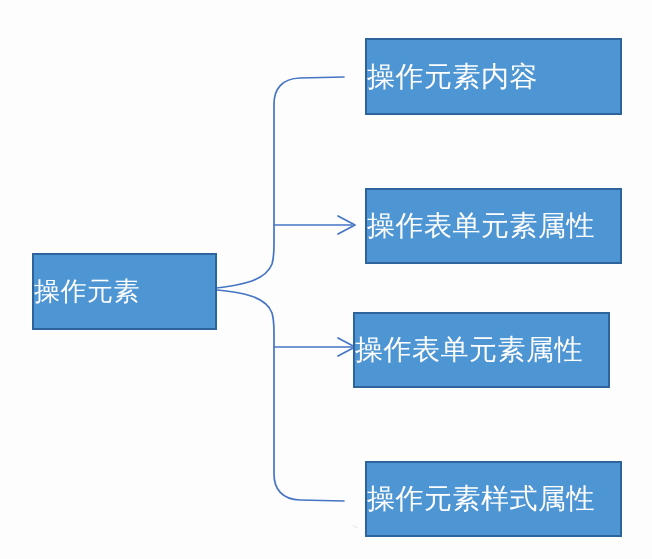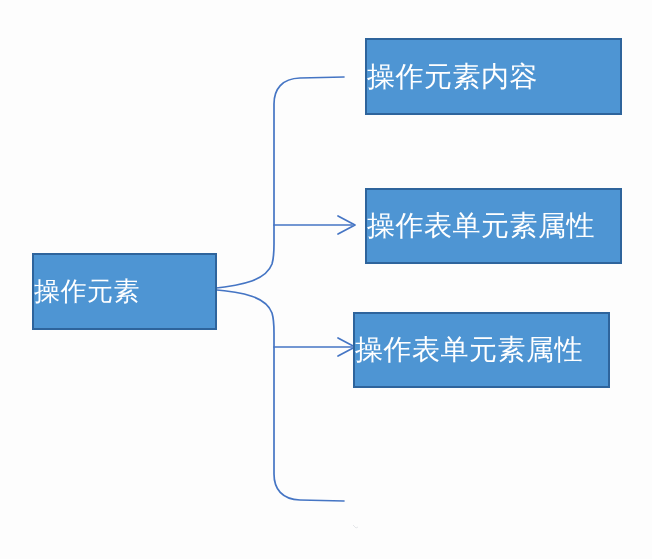--- a/index.html
+++ b/index.html
@@ -87,18 +87,21 @@
   </div>
 
   <div class="node node-c1">
     <span>操作表单元素属性</span>
   </div>
 
   <div class="node node-c2">
     <span>操作表单元素属性</span>
   </div>
 
+  <div class="node node-c3">
+    <span>操作元素样式属性</span>
+  </div>
 
   <svg class="smudge" viewBox="0 0 7 6">
     <path d="M1,1 L4,4 M4,4 L6,3" stroke="#b9bec6" stroke-width="0.8" fill="none"></path>
   </svg>
 
 </div>
 
 </body></html>

